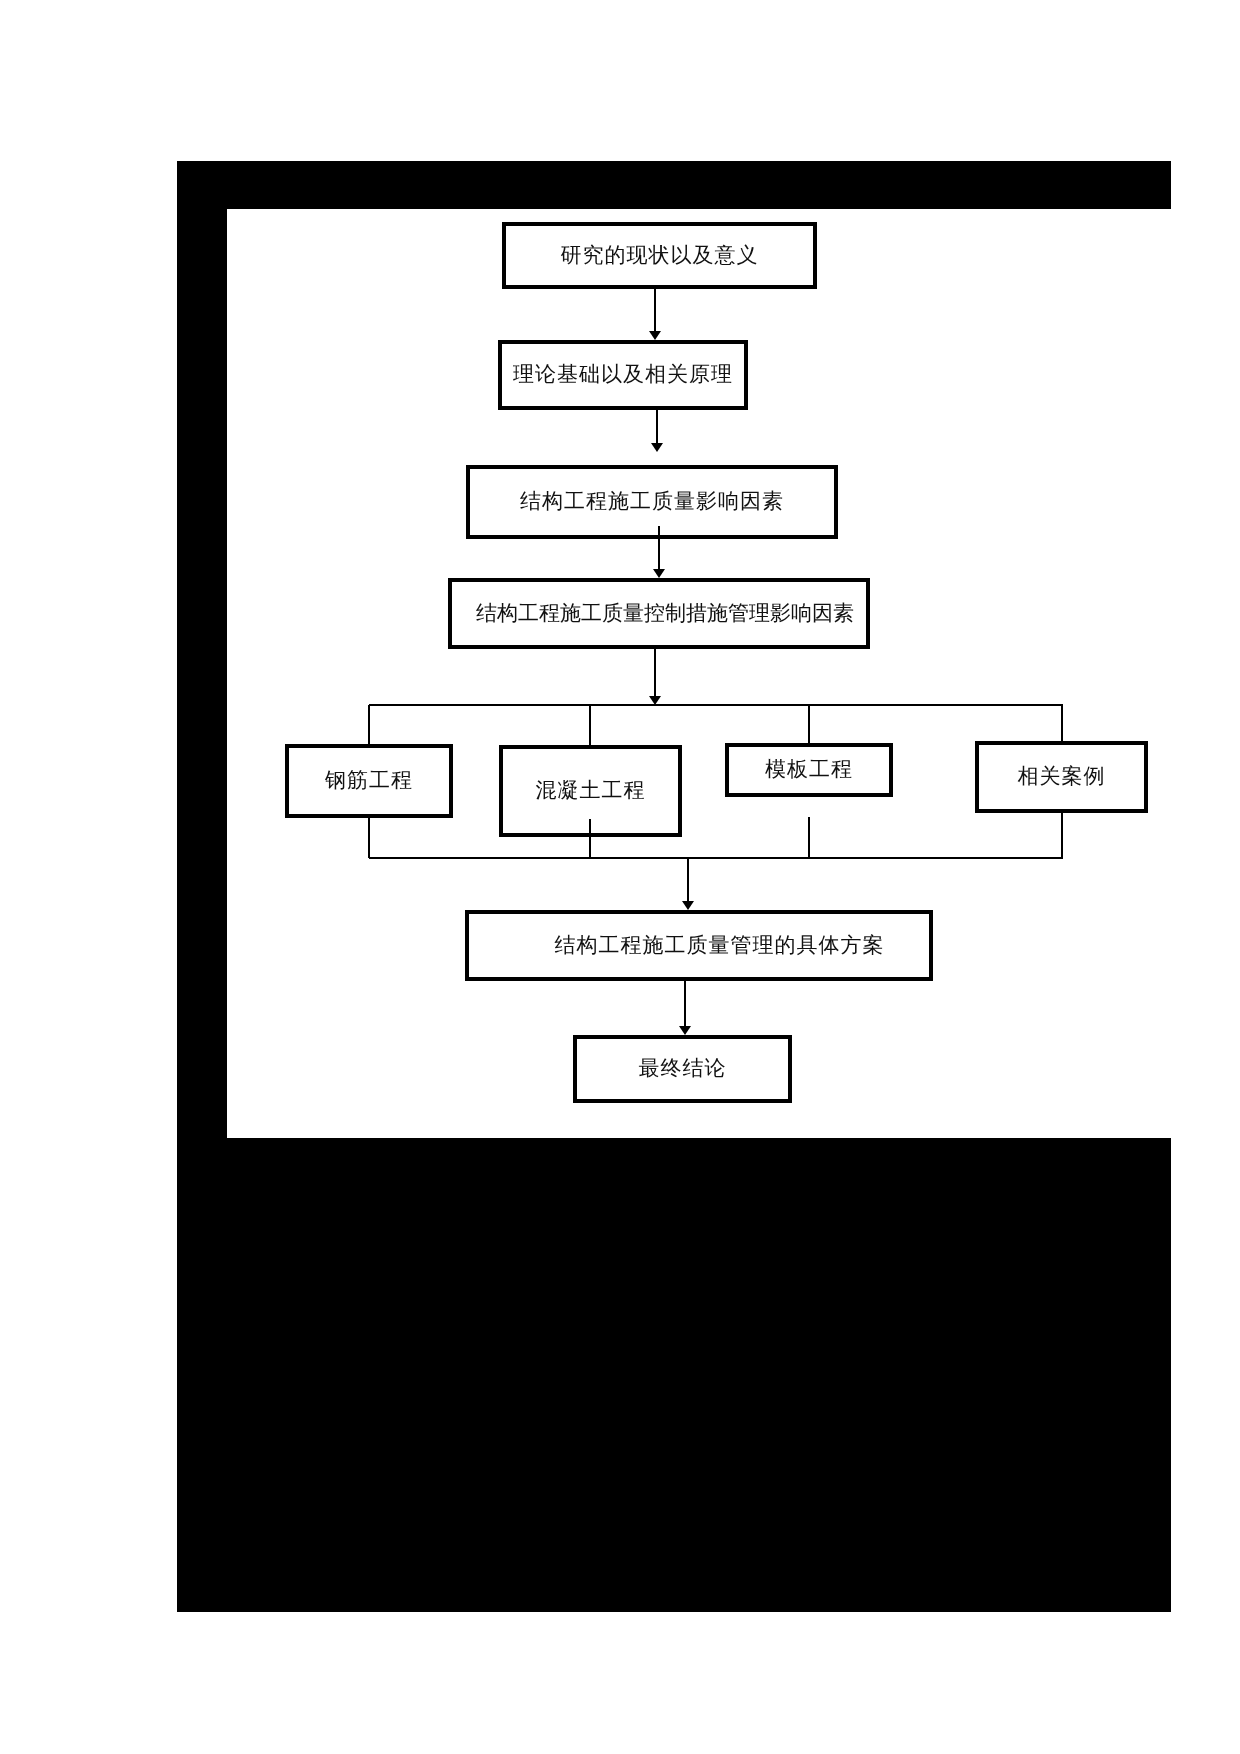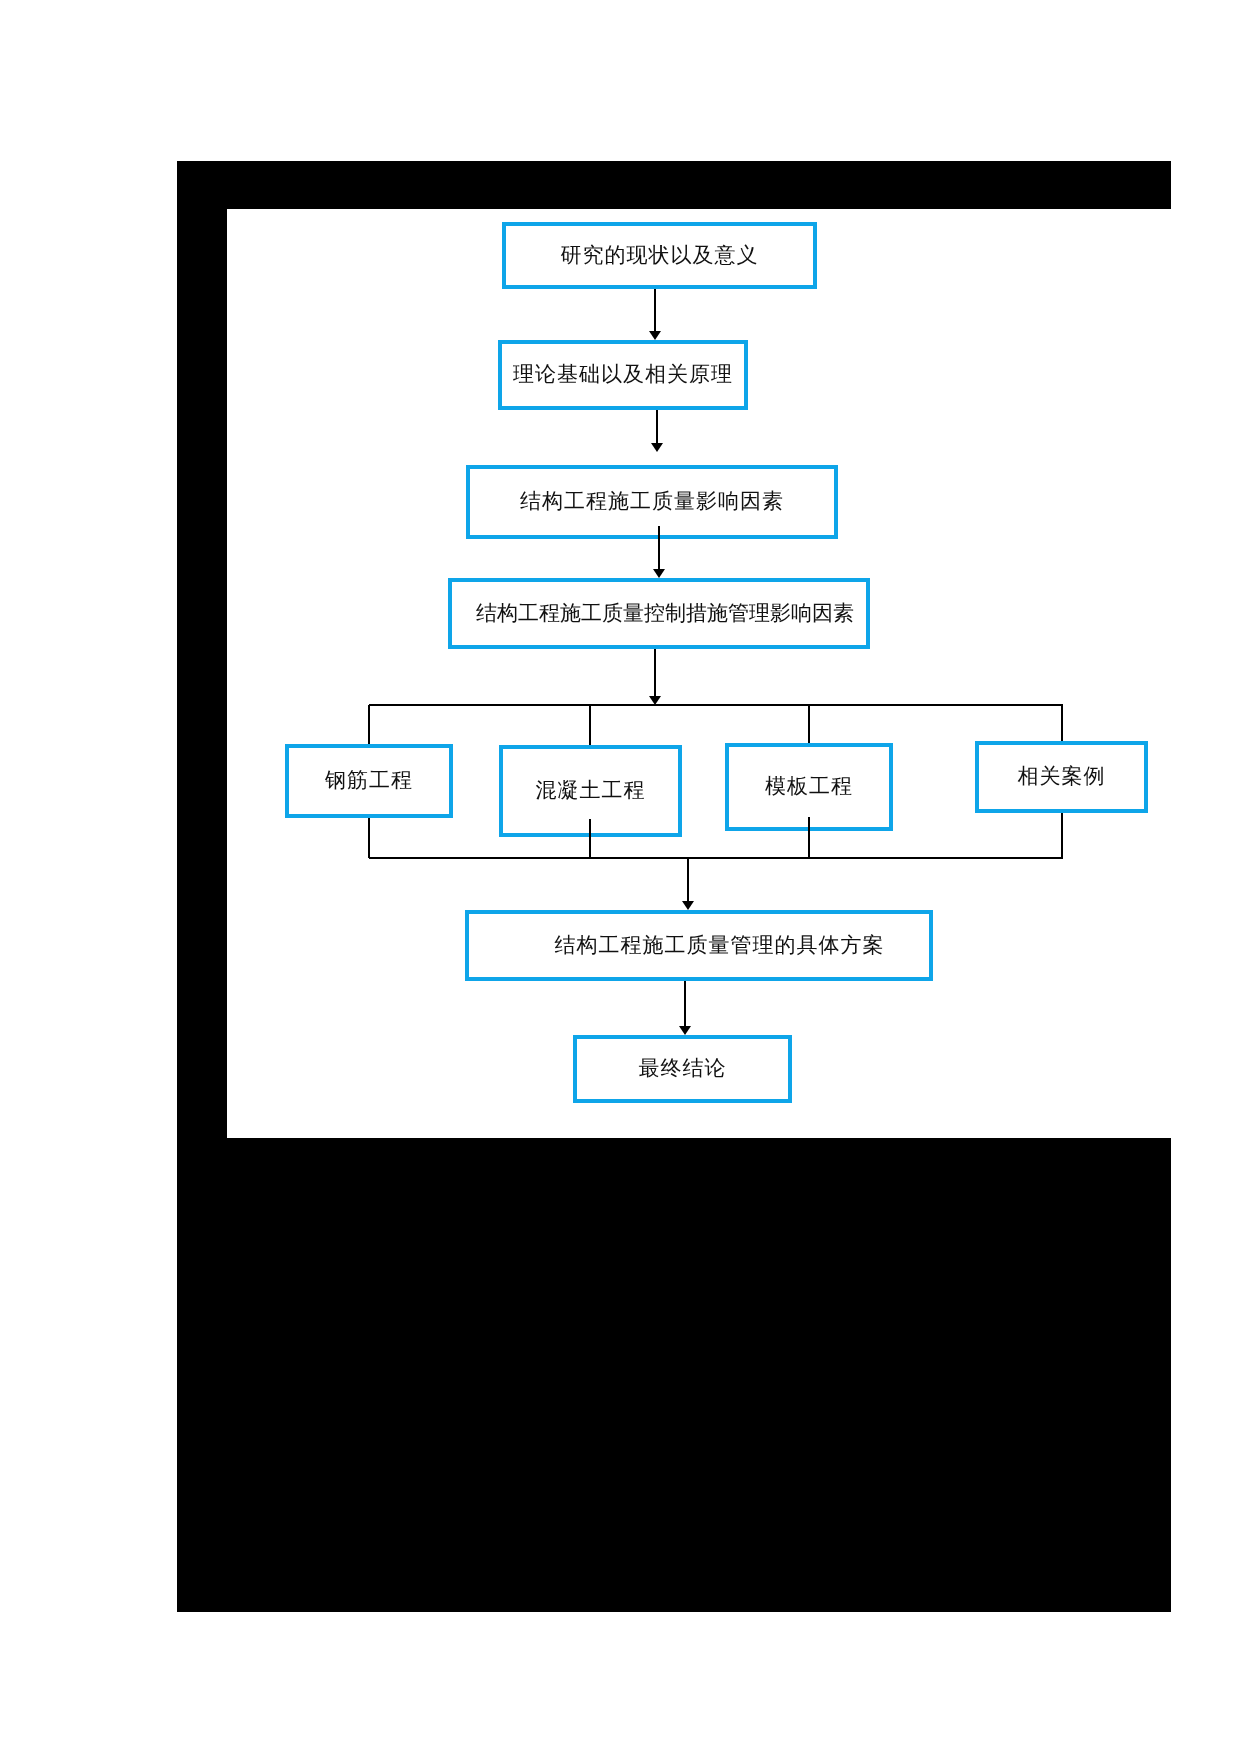--- a/index.html
+++ b/index.html
@@ -14,38 +14,38 @@
   
   .black{position:absolute;background:#000000;}
   .band-top{left:177px;top:161px;width:994px;height:48px;}
   .strip-left{left:177px;top:209px;width:50px;height:929px;}
   .block-bottom{left:177px;top:1138px;width:994px;height:474px;}
 
   
   .node{
     position:absolute;
     box-sizing:border-box;
-    border:4px solid #0ea5e9;
+    border:4px solid #000000;
     background:#ffffff;
     display:flex;
     align-items:center;
     justify-content:center;
     font-size:21px;
     letter-spacing:1px;
     color:#111111;
     text-align:left;
     line-height:1.2;
   }
   .n1{left:502px;top:222px;width:315px;height:67px;}
   .n2{left:498px;top:340px;width:250px;height:70px;}
   .n3{left:466px;top:465px;width:372px;height:74px;}
   .n4{left:448px;top:578px;width:422px;height:71px;letter-spacing:0;padding-left:12px;}
   .n5{left:285px;top:744px;width:168px;height:74px;}
   .n6{left:499px;top:745px;width:183px;height:92px;}
-  .n7{left:725px;top:743px;width:168px;height:88px;}
+  .n7{left:725px;top:743px;width:168px;height:54px;}
   .n8{left:975px;top:741px;width:173px;height:72px;}
   .n9{left:465px;top:910px;width:468px;height:71px;padding-left:41px;}
   .n10{left:573px;top:1035px;width:219px;height:68px;}
 
   
   .vline{position:absolute;width:2px;background:#000000;}
   .hline{position:absolute;height:2px;background:#000000;}
   .arrowhead{
     position:absolute;width:0;height:0;
     border-left:6px solid transparent;

